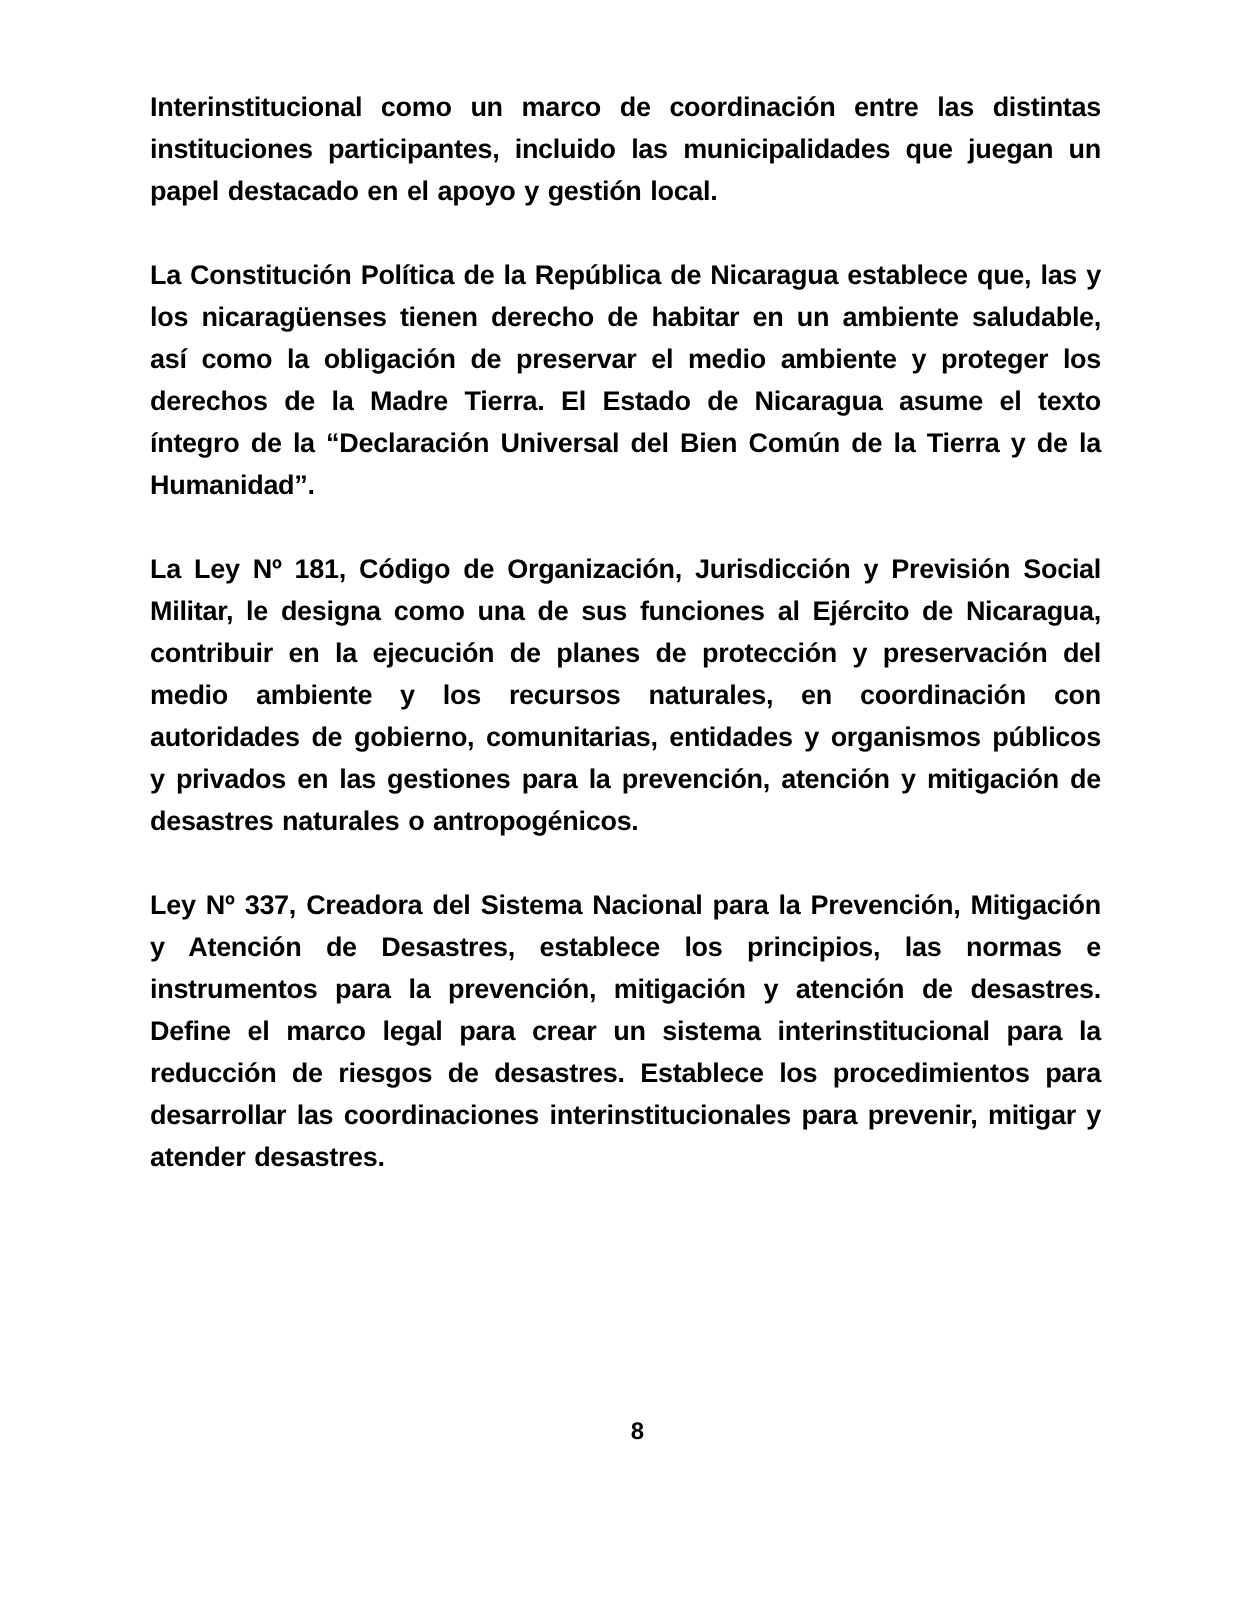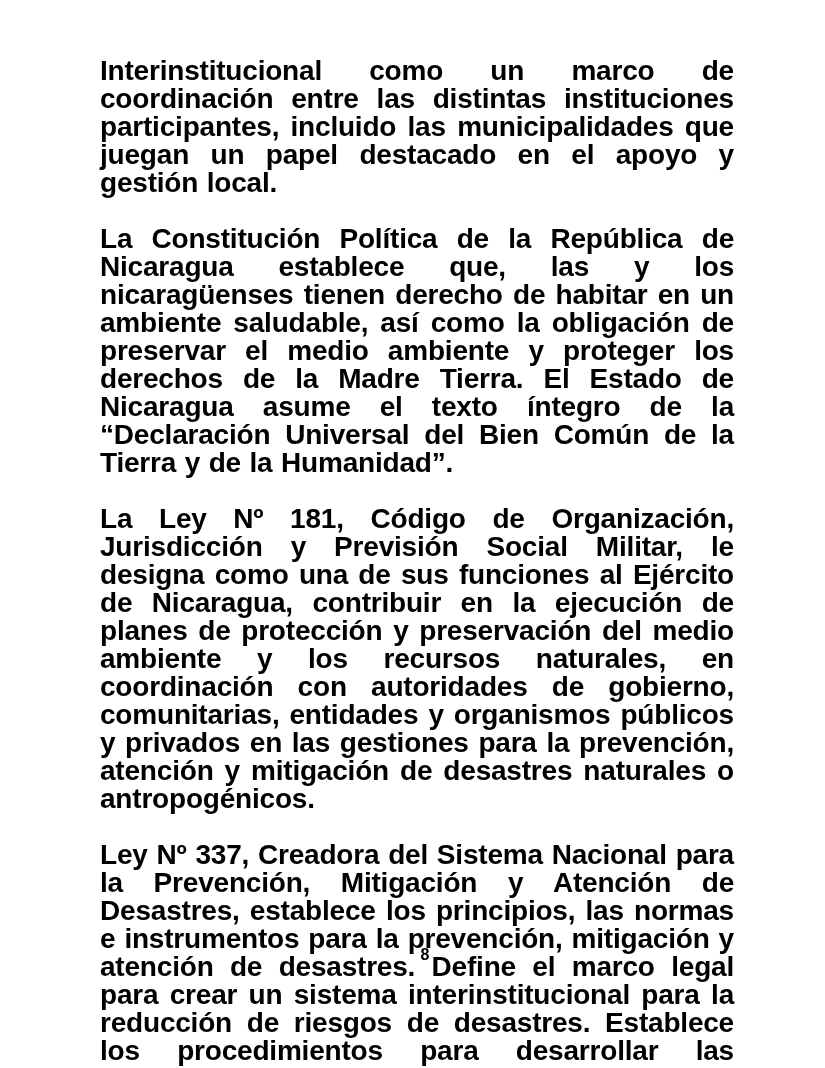--- a/index.html
+++ b/index.html
@@ -21,21 +21,21 @@
     overflow: hidden;
   }
   .content {
     position: absolute;
     left: 100px;
     top: 57px;
     width: 650px;
   }
   .content p {
     margin: 0 16px 28px 0;
-    font-size: 28px;
+    font-size: 18px;
     line-height: 28px;
     font-weight: bold;
     text-align: justify;
     text-justify: inter-word;
     letter-spacing: -0.2px;
     word-spacing: 1px;
     color: #000000;
   }
   .page-number {
     position: absolute;

